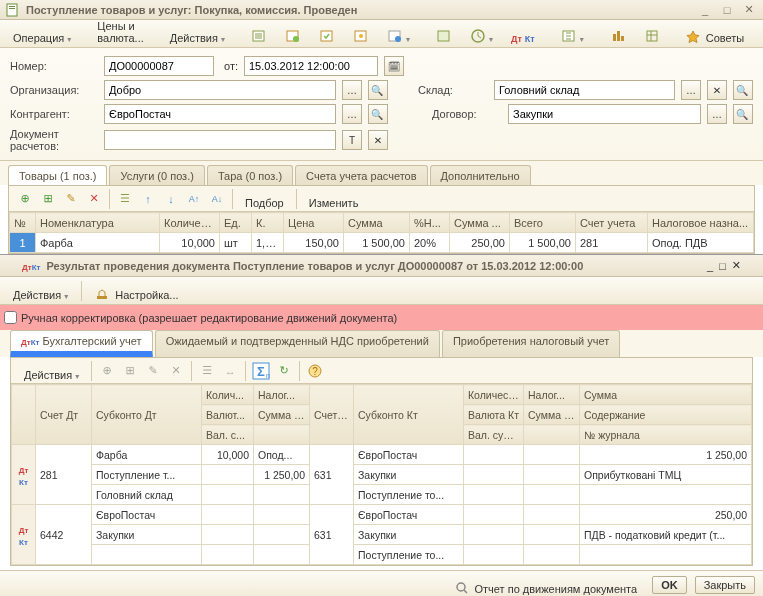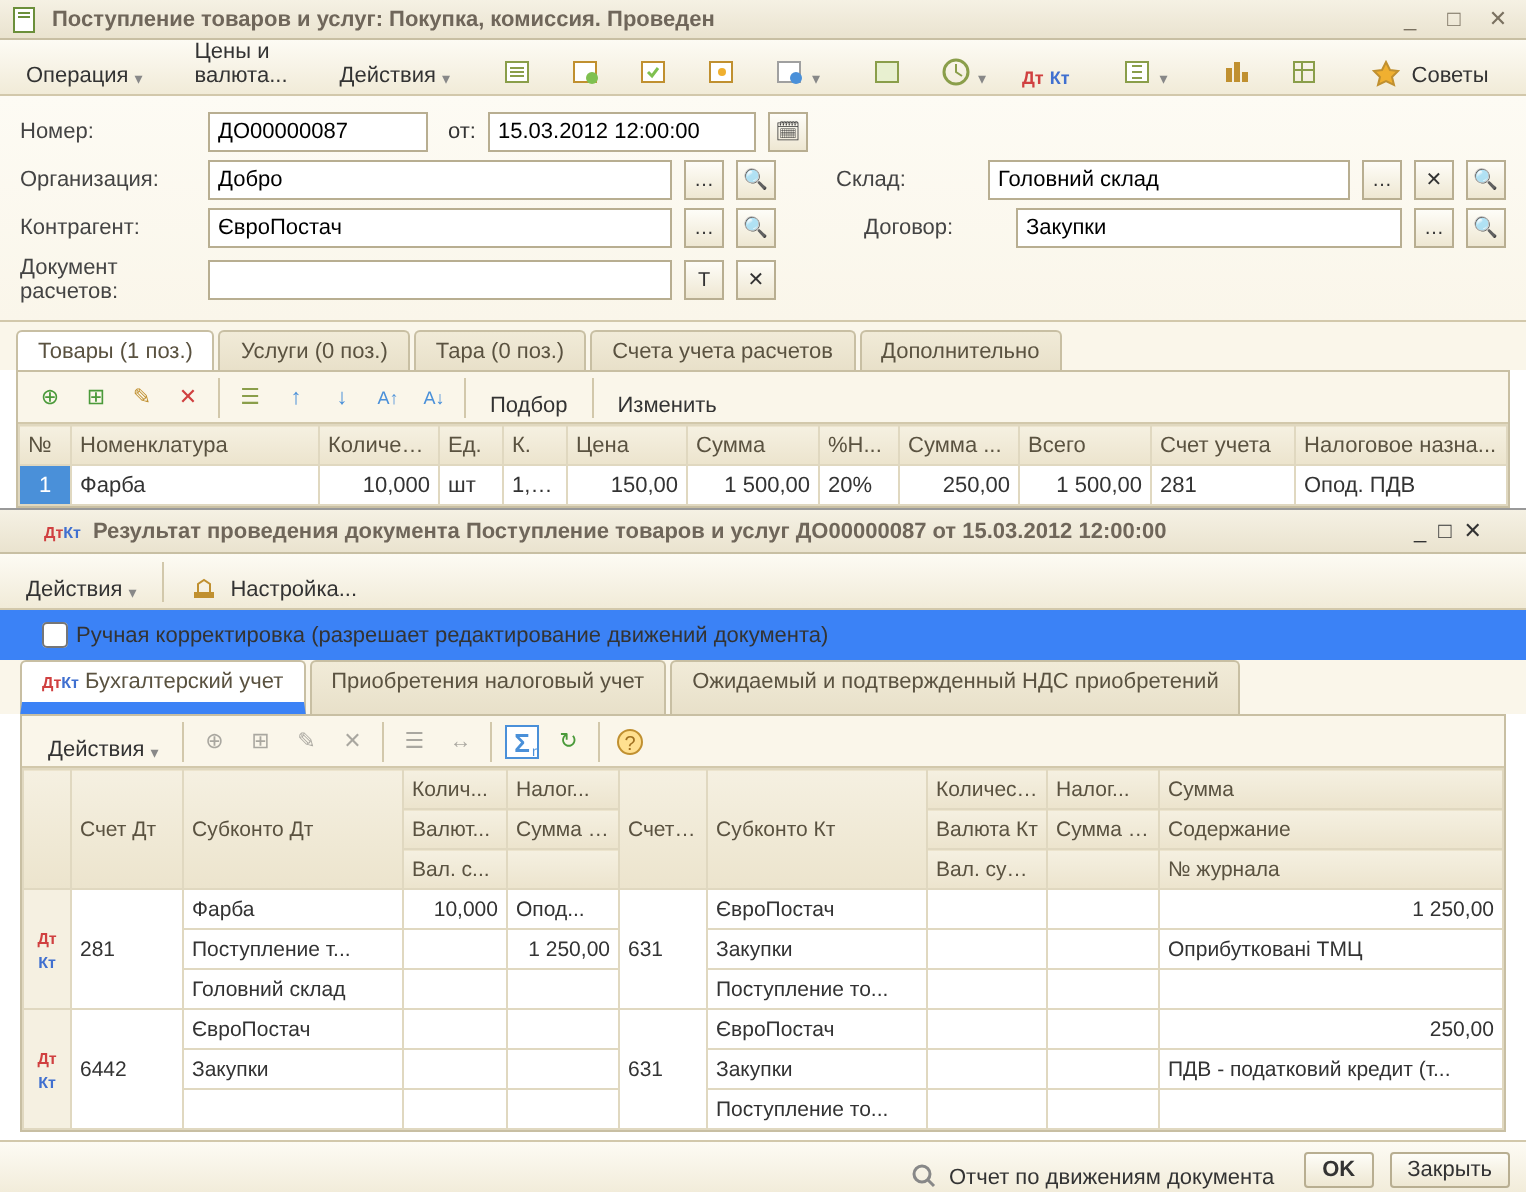--- a/index.html
+++ b/index.html
@@ -27,21 +27,21 @@
   table { border-collapse: collapse; width: 100%; table-layout: fixed; }
   th, td { border: 1px solid #e0d8c0; padding: 2px 4px; height: 20px; text-align: left; overflow: hidden; text-overflow: ellipsis; white-space: nowrap; }
   th { background: linear-gradient(#f5f0e1,#ece4cd); color: #5a5240; font-weight: normal; }
   td.num { text-align: right; }
   .rownum { width: 26px; text-align: center; background: #f5f0e1; }
   .rownum.sel { background: #4a90d9; color: #fff; }
   .upper { display: flex; flex-direction: column; }
   .lower { display: flex; flex-direction: column; flex: 1; border-top: 1px solid #999; }
   .titlebar2 { height: 22px; background: linear-gradient(#f5f1e4,#eae3cf); border-bottom: 1px solid #c8bfa3; display: flex; align-items: center; padding: 0 22px; gap: 6px; }
   .titlebar2 .title { font-weight: bold; color: #6f665a; flex: 1; }
-  .check-row { padding: 6px 21px; display: flex; align-items: center; gap: 4px; background: #3b82f6; }
+  .check-row { padding: 6px 4px; display: flex; align-items: center; gap: 4px; background: #fca5a5; }
   .tabs2 { display: flex; gap: 2px; padding: 0 10px; background: #faf6ea; }
   .tab2 { padding: 4px 10px; border: 1px solid #c8bfa3; border-bottom: none; border-radius: 3px 3px 0 0; background: linear-gradient(#f1ebd8,#e8e0c9); cursor: pointer; color: #5a5240; }
   .tab2.active { background: #fff; border-bottom: 7px solid #3b82f6; margin-bottom: -1px; }
   .tabarea2 { border: 1px solid #c8bfa3; background: #fff; margin: 0 10px 4px; flex: 1; overflow: hidden; display: flex; flex-direction: column; }
   .multitable th, .multitable td { font-size: 10.5px; }
   .footer { height: 28px; border-top: 1px solid #d2c8ab; background: linear-gradient(#fdfbf4,#f1ebd8); display: flex; align-items: center; justify-content: flex-end; padding: 0 8px; gap: 8px; }
   .fbtn { padding: 2px 8px; border: 1px solid #b8ae91; background: linear-gradient(#fefdf8,#eee7d2); cursor: pointer; border-radius: 2px; }
   .fbtn.bold { font-weight: bold; }
   .scroll-y { overflow-y: auto; }
   svg { display: block; }
@@ -309,22 +309,22 @@
         </svg>
         <span style="margin-left:3px">Настройка...</span>
       </span>
   </div>
   <div class="check-row">
     <input type="checkbox" style="">
     <span>Ручная корректировка (разрешает редактирование движений документа)</span>
   </div>
   <div class="tabs2">
     <span class="tab2 active"><span style="color:#d04040;font-weight:bold;font-size:8px">Дт</span><span style="color:#4070d0;font-weight:bold;font-size:8px">Кт</span> <span>Бухгалтерский учет</span></span>
+    <span class="tab2">Ожидаемый и подтвержденный НДС приобретений</span>
     <span class="tab2">Приобретения налоговый учет</span>
-    <span class="tab2">Ожидаемый и подтвержденный НДС приобретений</span>
   </div>
   <div class="tabarea2">
     <div class="gridbar">
       <span class="tbtn">
           <span>Действия</span>
           <span class="drop">▾</span>
         </span>
       <span class="sep"></span>
       <span class="gbtn" style="opacity:.4">⊕</span>
       <span class="gbtn" style="opacity:.4">⊞</span>

